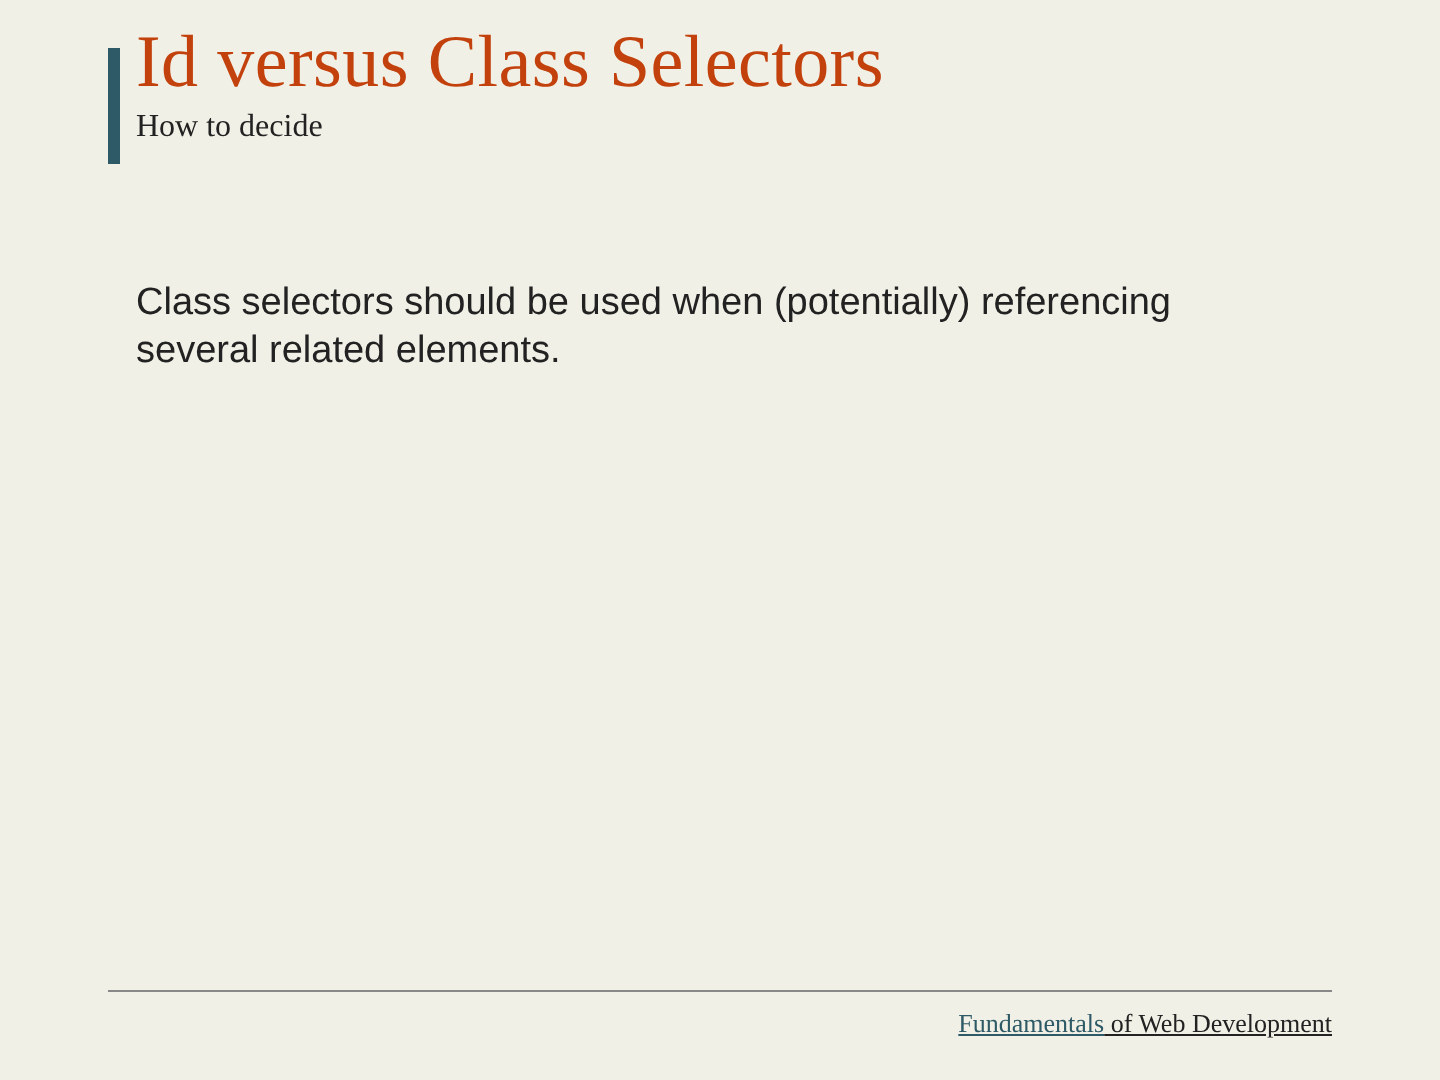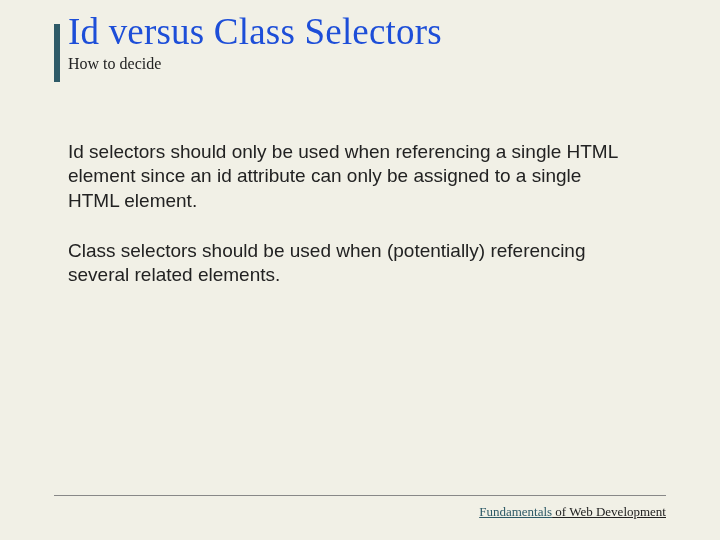--- a/index.html
+++ b/index.html
@@ -26,21 +26,21 @@
   }
   .header {
     position: absolute;
     left: 68px;
     top: 10px;
   }
   .title {
     font-size: 37px;
     font-weight: normal;
     font-family: Georgia, 'Times New Roman', serif;
-    color: #1d4ed8;
+    color: #c2410c;
     letter-spacing: 0.2px;
   }
   .subtitle {
     font-size: 16px;
     font-family: Georgia, 'Times New Roman', serif;
     color: #222;
     margin-top: 2px;
   }
   .body-area {
     position: absolute;
@@ -85,21 +85,20 @@
 <div class="slide">
 
   <div class="accent-bar"></div>
 
   <div class="header">
     <h1 class="title">Id versus Class Selectors</h1>
     <div class="subtitle">How to decide</div>
   </div>
 
   <div class="body-area">
-    <p class="para">Id selectors should only be used when referencing a single HTML element since an id attribute can only be assigned to a single HTML element.</p>
     <p class="para">Class selectors should be used when (potentially) referencing several related elements.</p>
   </div>
 
   <div class="footer-rule"></div>
 
   <div class="footer">
     <span class="brand">Fundamentals</span><span class="rest"> of Web Development</span>
   </div>
 
 </div>

